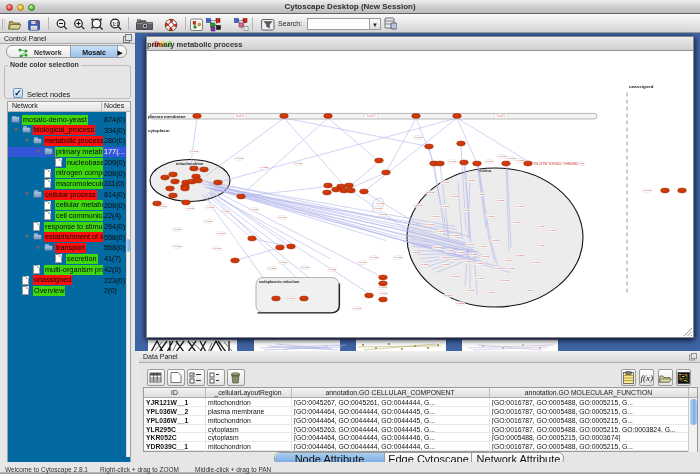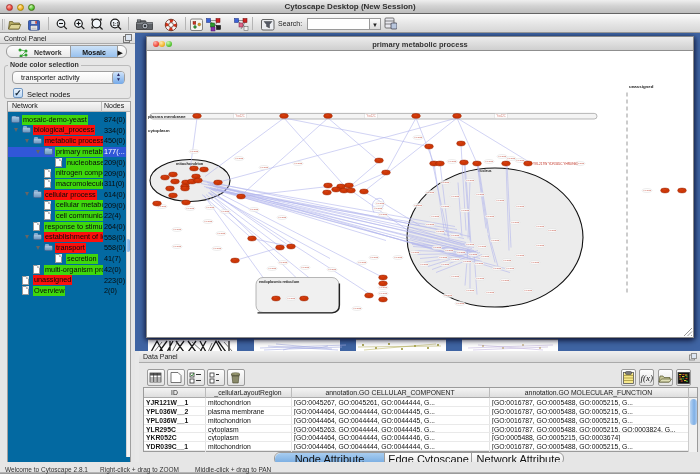--- a/index.html
+++ b/index.html
@@ -45,21 +45,21 @@
 .gbg{background:#3ed70d;}
 .rbg{background:#fb100c;}
 .fold{position:absolute;top:1.8px;width:8.5px;height:6.5px;background:linear-gradient(#a8c6e0,#6d99c2);border:1px solid #48709c;border-radius:1.5px;}
 .fold:before{content:"";position:absolute;left:0px;top:-1.8px;width:3.6px;height:1.8px;background:#86abd0;border-radius:1px 1px 0 0;}
 .file{position:absolute;top:0.5px;width:7px;height:9px;background:#fff;border:1px solid #999;}
 .file:before{content:"";position:absolute;right:-1px;top:-1px;border-style:solid;border-width:0 3px 3px 0;border-color:transparent #e6e6e6 #bbb transparent;}
 
 #mdi{position:absolute;left:135px;top:33px;width:565px;height:318px;background:#3f64a3;}
 #netwin{position:absolute;left:146px;top:36px;width:548px;height:302px;background:#fff;border:1px solid #8a8a8a;box-shadow:0 3px 6px rgba(0,0,25,.5),-2px 1px 4px rgba(0,0,30,.35),2px 1px 4px rgba(0,0,30,.35);}
 #nettitle{position:absolute;left:0;top:0;width:100%;height:14px;background:linear-gradient(#ececec,#cfcfcf);border-bottom:1px solid #8f8f8f;}
-#nettitle .title{position:absolute;left:0;right:0;top:2.5px;text-align:center;font-size:7.5px;font-weight:bold;color:#333;}
+#nettitle .title{position:absolute;left:0;right:0;top:2.5px;font-size:7.5px;font-weight:bold;color:#333;}
 #netcanvas{position:absolute;left:0;top:15px;width:546px;height:285px;background:#fff;}
 
 .bwin{position:absolute;background:#fff;border-top:1px solid #888;}
 
 #dpanel{position:absolute;left:139px;top:351px;width:561px;height:114px;background:#e6e6e6;}
 #dpanel .phdr{position:absolute;left:0;top:0;width:100%;height:12px;background:linear-gradient(#f0f0f0,#dadada);border-bottom:1px solid #aaa;}
 .tbtn{position:absolute;top:18px;width:18px;height:17px;background:linear-gradient(#fdfdfd,#e4e4e4);border:1px solid #9b9b9b;border-radius:2px;}
 #dtable{position:absolute;left:4px;top:36px;width:555px;height:65px;background:#fff;border:1px solid #9b9b9b;}
 #dthdr{position:absolute;left:0;top:0;width:100%;height:10px;background:linear-gradient(#f4f4f4,#dedede);border-bottom:1px solid #aaa;font-size:6.8px;color:#222;}
 #dthdr span{position:absolute;top:1px;}
@@ -195,21 +195,20 @@
       <circle cx="3" cy="8" r="1.5" fill="#2da02d"></circle>
           <circle cx="8" cy="7" r="1.5" fill="#2da02d"></circle>
       <path d="M2 2 L8 3 L3 8 L8 7" stroke="#2da02d" stroke-width="0.7" fill="none"></path>
     </svg>
     <div id="tab-network-t">Network</div>
     <div id="tab-mosaic">Mosaic</div>
     <div id="tab-arrow">▶</div>
   </div>
   <div id="grpbox"></div>
   <div id="grplbl">Node color selection</div>
-  <div id="combo">transporter activity<div id="combobtn">▲<br>▼</div></div>
   <div id="chk">✓</div>
       <div id="chklbl">Select nodes</div>
   <div id="tree">
     <div id="treehdr">
           <span class="c1">Network</span>
           <span class="div"></span>
           <span class="c2">Nodes</span>
         </div>
 <div class="trow" style="top:12.5px;">
           <div class="fold" style="left:3px"></div>
@@ -219,21 +218,21 @@
 <div class="trow" style="top:23.2px;">
           <div class="arr" style="left:6px"></div>
           <div class="fold" style="left:14px"></div>
           <div class="lbl rbg" style="left:25px;max-width:70px">biological_process</div>
           <div class="val">334(0)</div>
         </div>
 <div class="trow" style="top:33.9px;">
           <div class="arr" style="left:17px"></div>
           <div class="fold" style="left:25px"></div>
           <div class="lbl rbg" style="left:36px;max-width:59px">metabolic process</div>
-          <div class="val">450(0)</div>
+          <div class="val">280(0)</div>
         </div>
 <div class="trow" style="top:44.599999999999994px;background:#3157d8;">
           <div class="arr" style="left:28px"></div>
           <div class="fold" style="left:36px"></div>
           <div class="lbl gbg" style="left:47px;max-width:48px">primary metabo</div>
           <div class="val" style="color:#fff">177(...</div>
         </div>
 <div class="trow" style="top:55.3px;">
           <div class="file" style="left:47px"></div>
           <div class="lbl gbg" style="left:58px;max-width:37px">nucleobase-</div>

